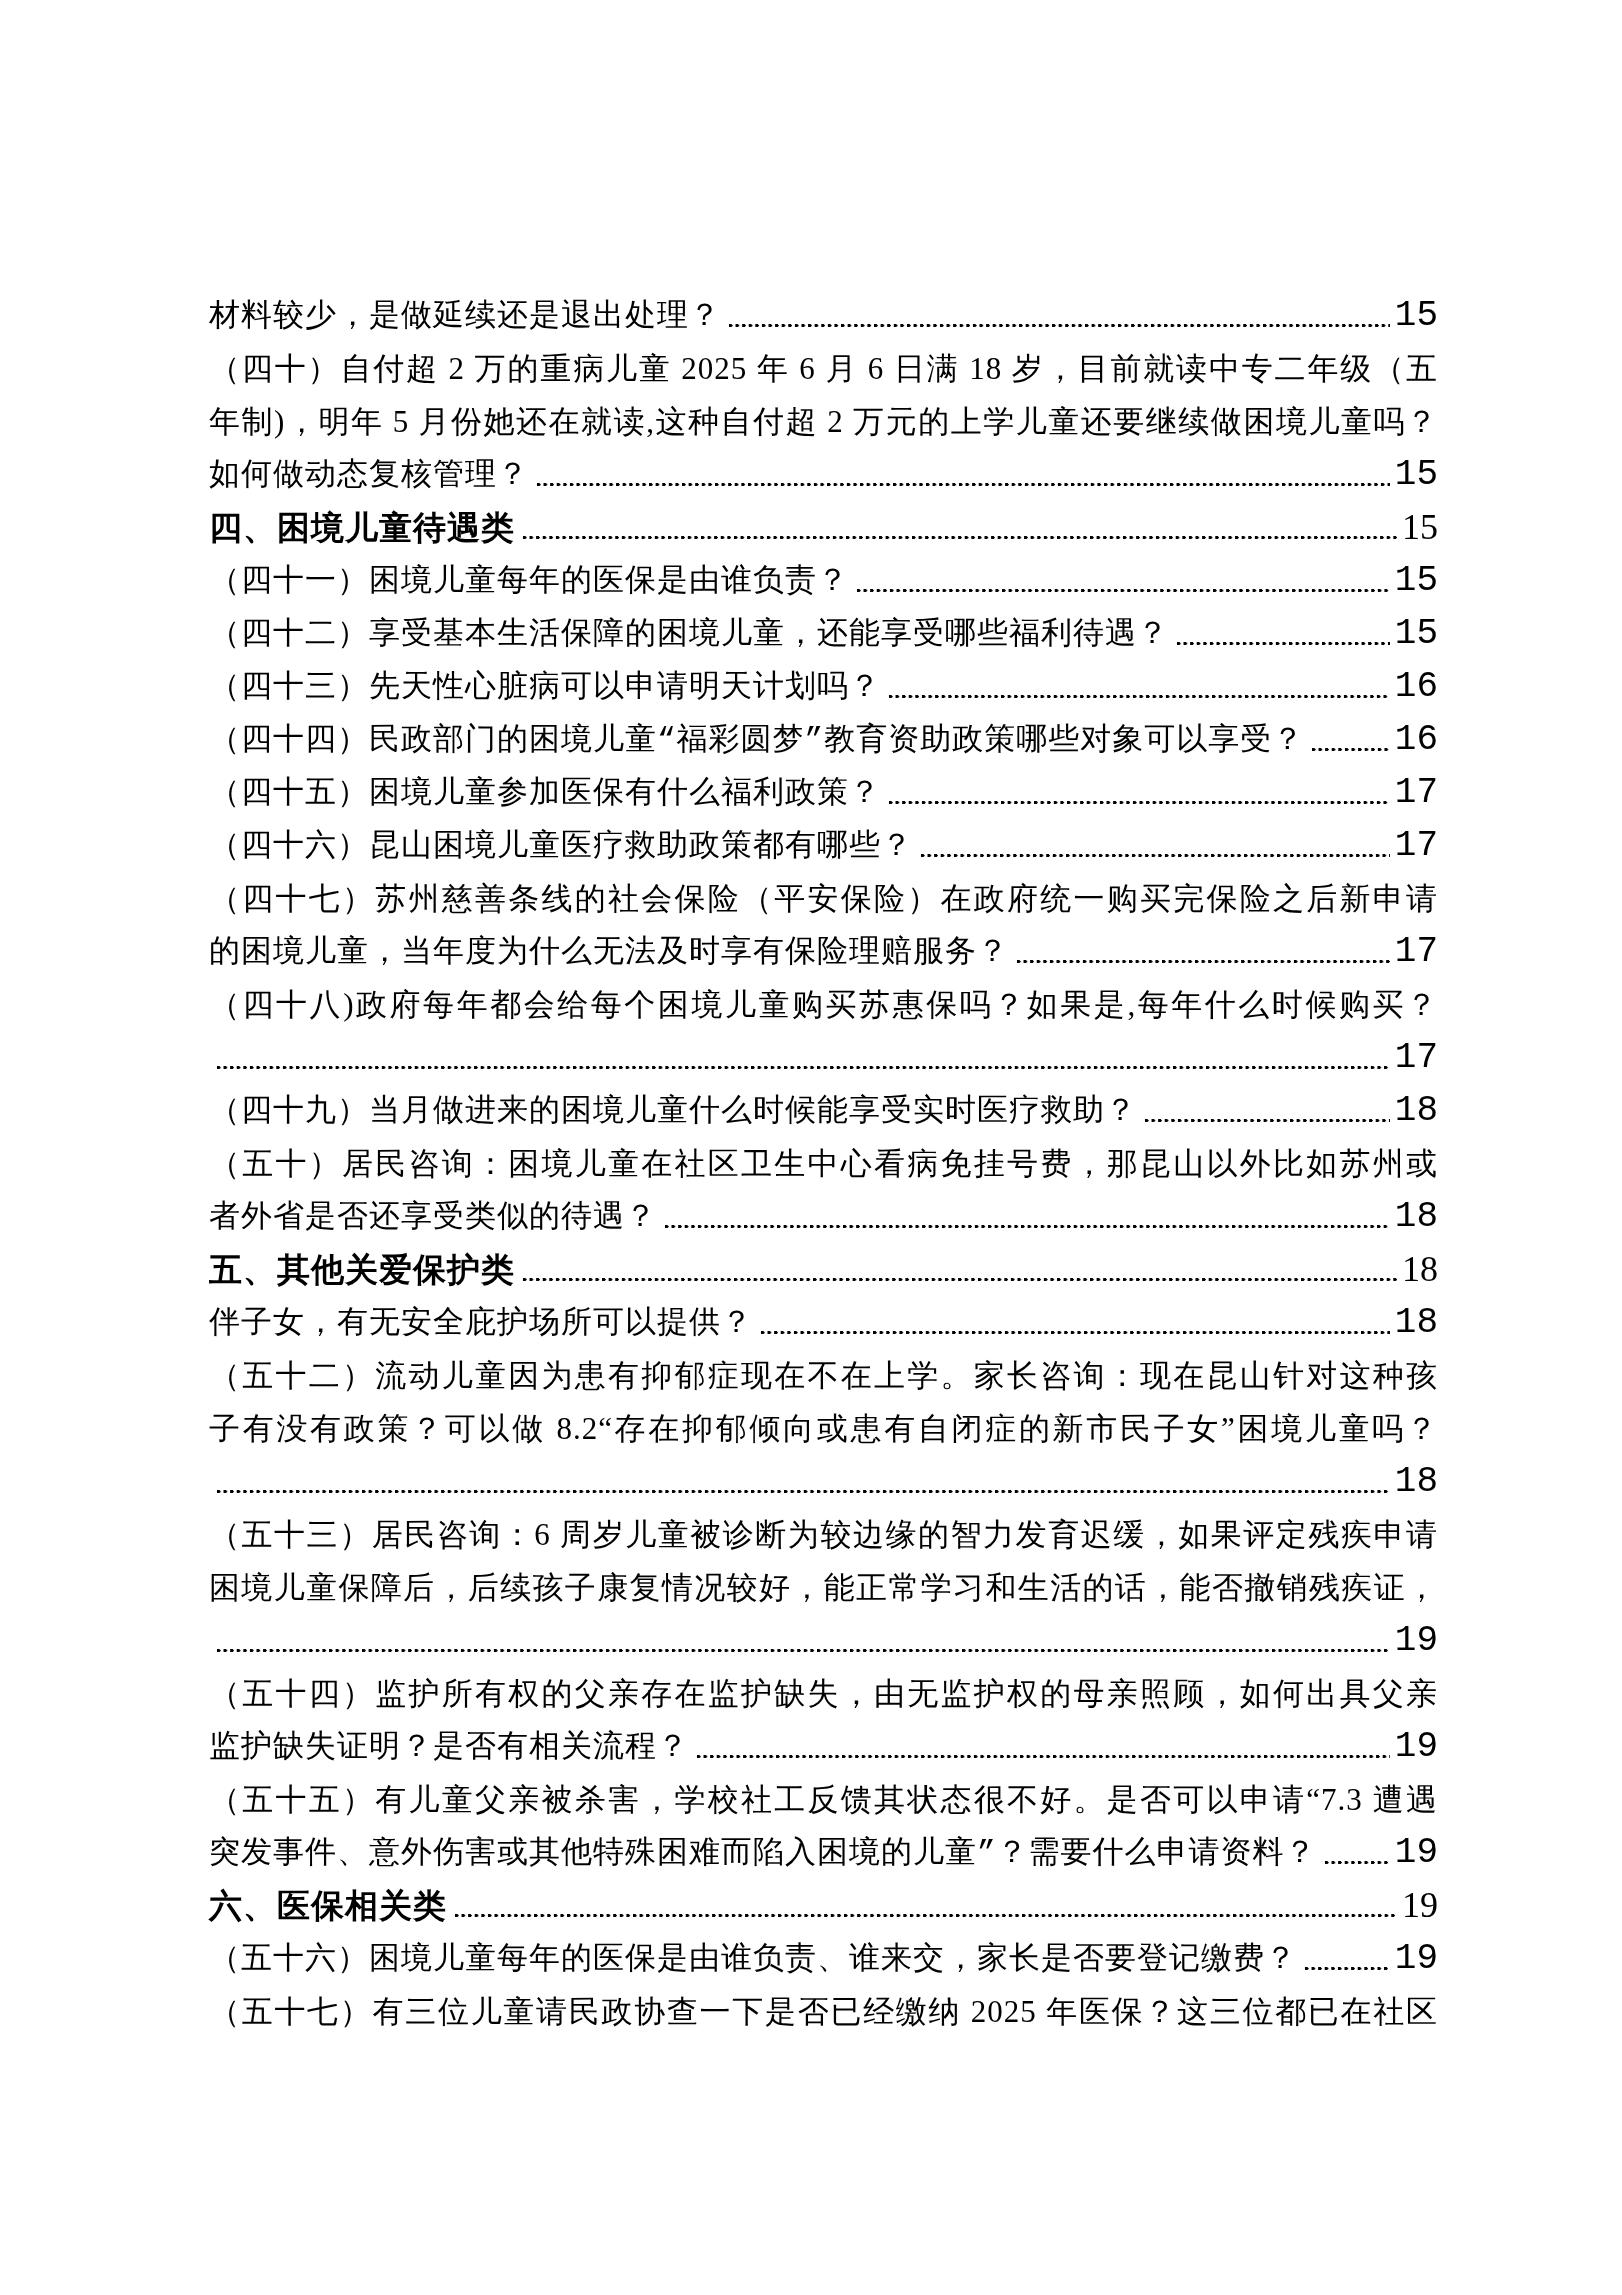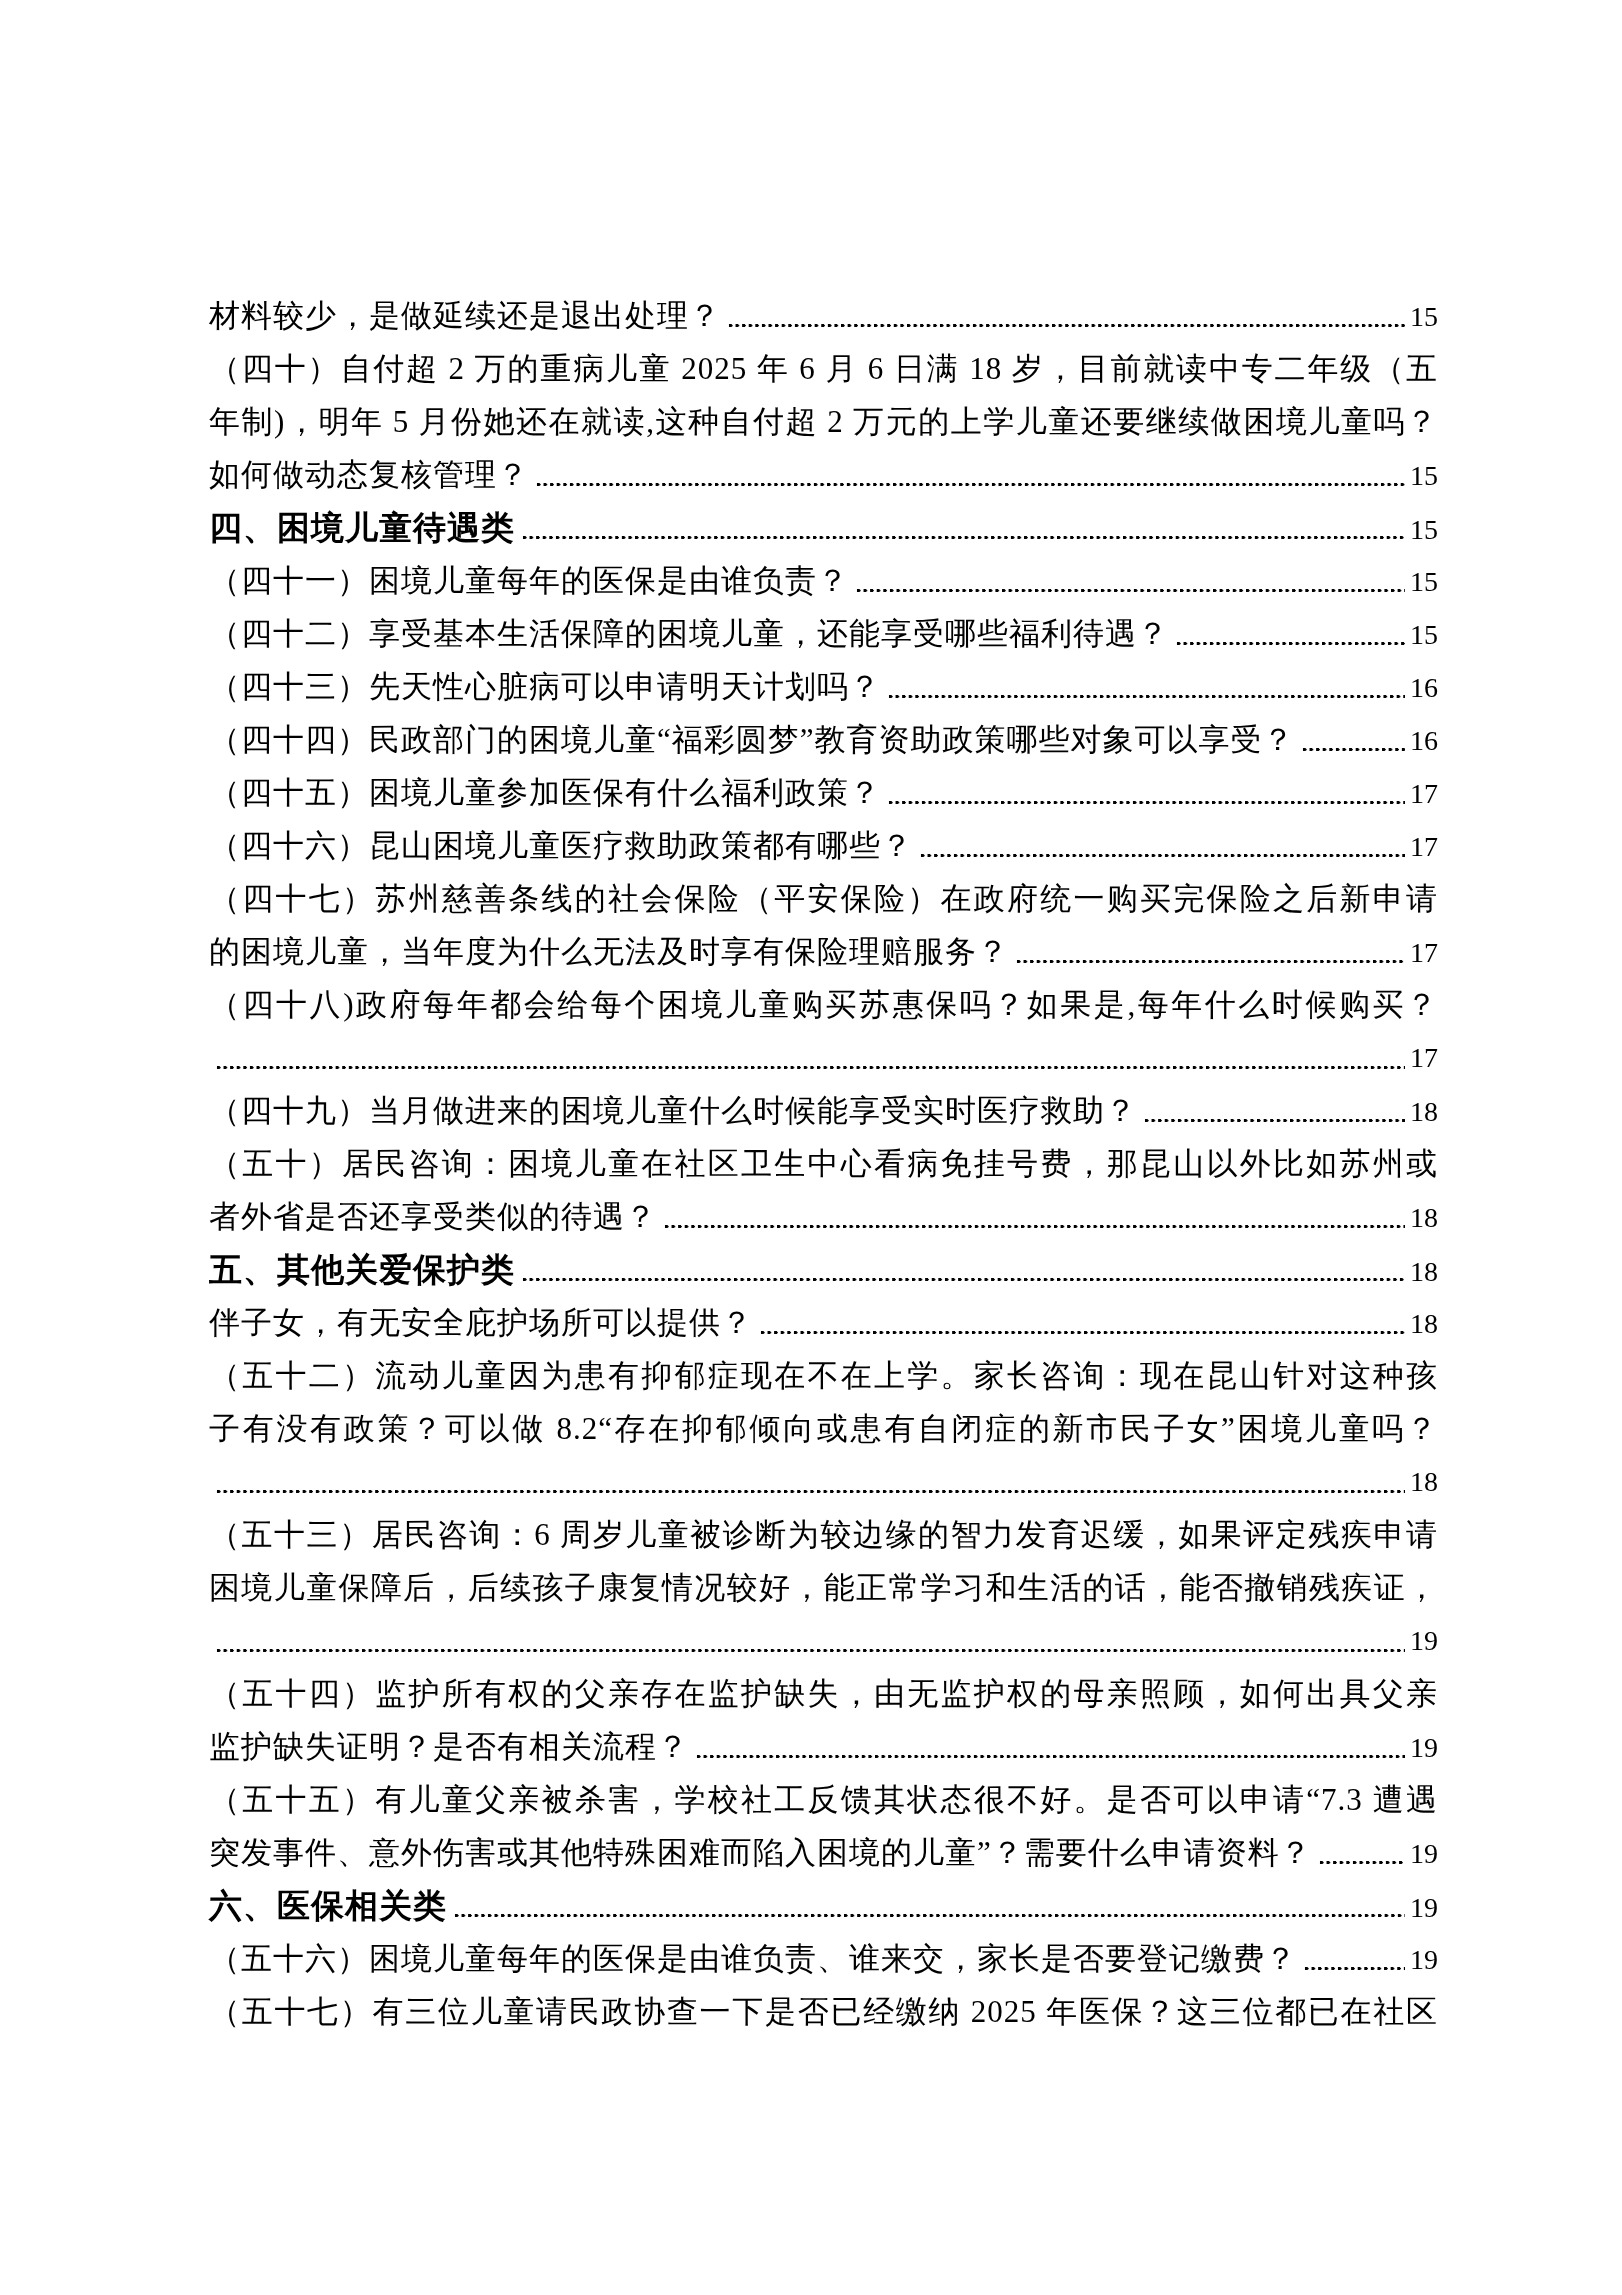--- a/index.html
+++ b/index.html
@@ -32,36 +32,37 @@
   .line.plain {
     text-align: justify;
     text-align-last: justify;
     text-justify: inter-ideograph;
     white-space: normal;
   }
   
   .line.paged {
     display: flex;
     align-items: baseline;
+    font-family: Liberation Mono, monospace;
   }
   .line.paged .t { flex: 0 0 auto; white-space: nowrap; }
   .line.paged .leader {
     flex: 1 1 auto;
     align-self: flex-end;
     height: 5.1px;
     margin: 0 5.1px 14px 7.2px;
     background-image: radial-gradient(circle at 2.6px 2.6px, #000 1.6px, transparent 2px);
     background-size: 6.6px 5.1px;
     background-repeat: repeat-x;
     background-position: left bottom;
     min-width: 0;
   }
   .line.paged .pg {
     flex: 0 0 auto;
-    font-size: 28px;
+    font-size: 36px;
     letter-spacing: 0;
   }
   
   .line.heading {
     font-family: "Liberation Sans", "DejaVu Sans", sans-serif;
     font-weight: 900;
     font-size: 33px;
   }
   .line.heading .pg {
     font-family: "Liberation Serif", "DejaVu Serif", serif;

